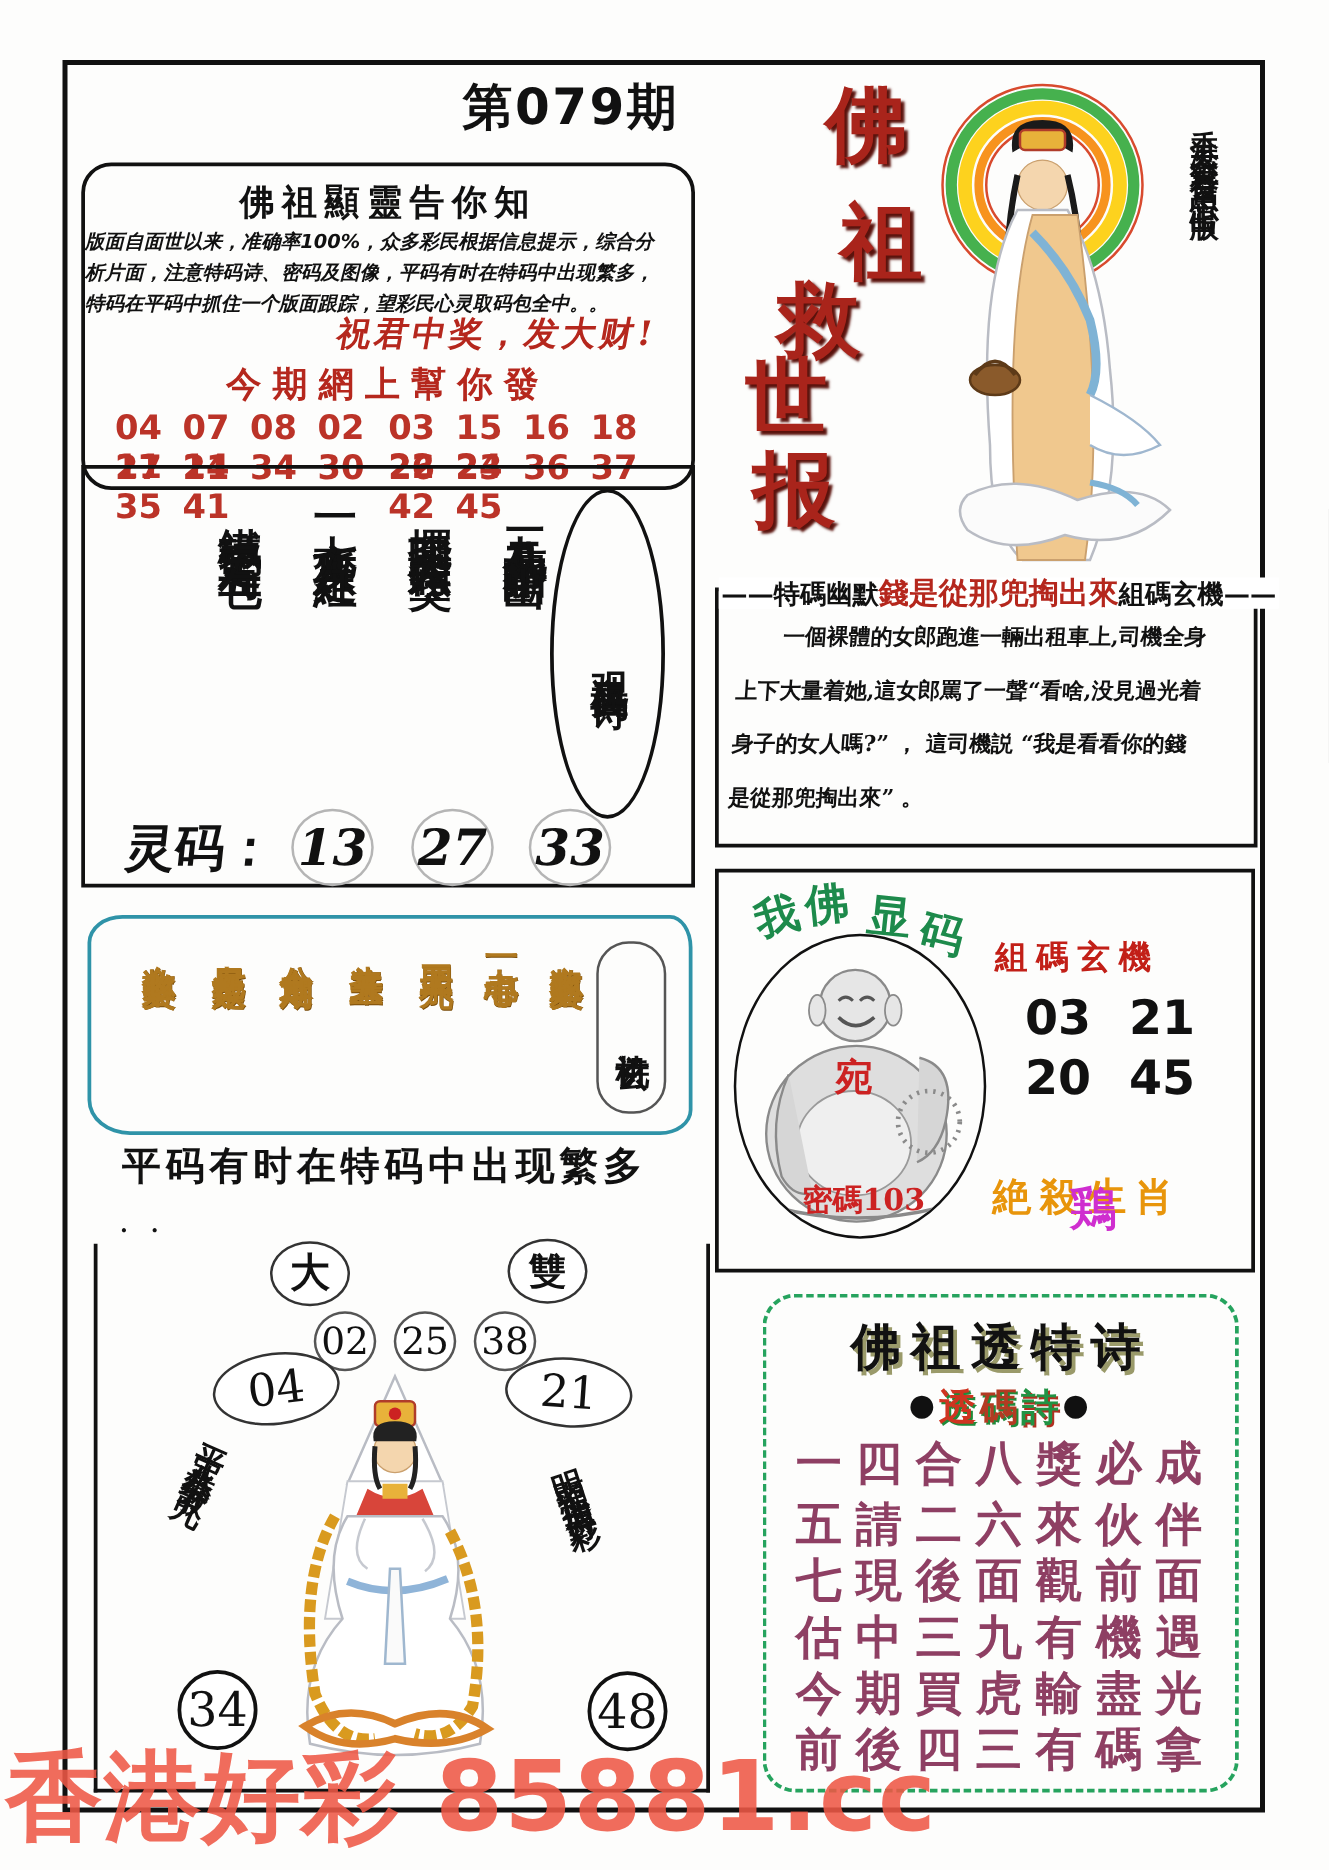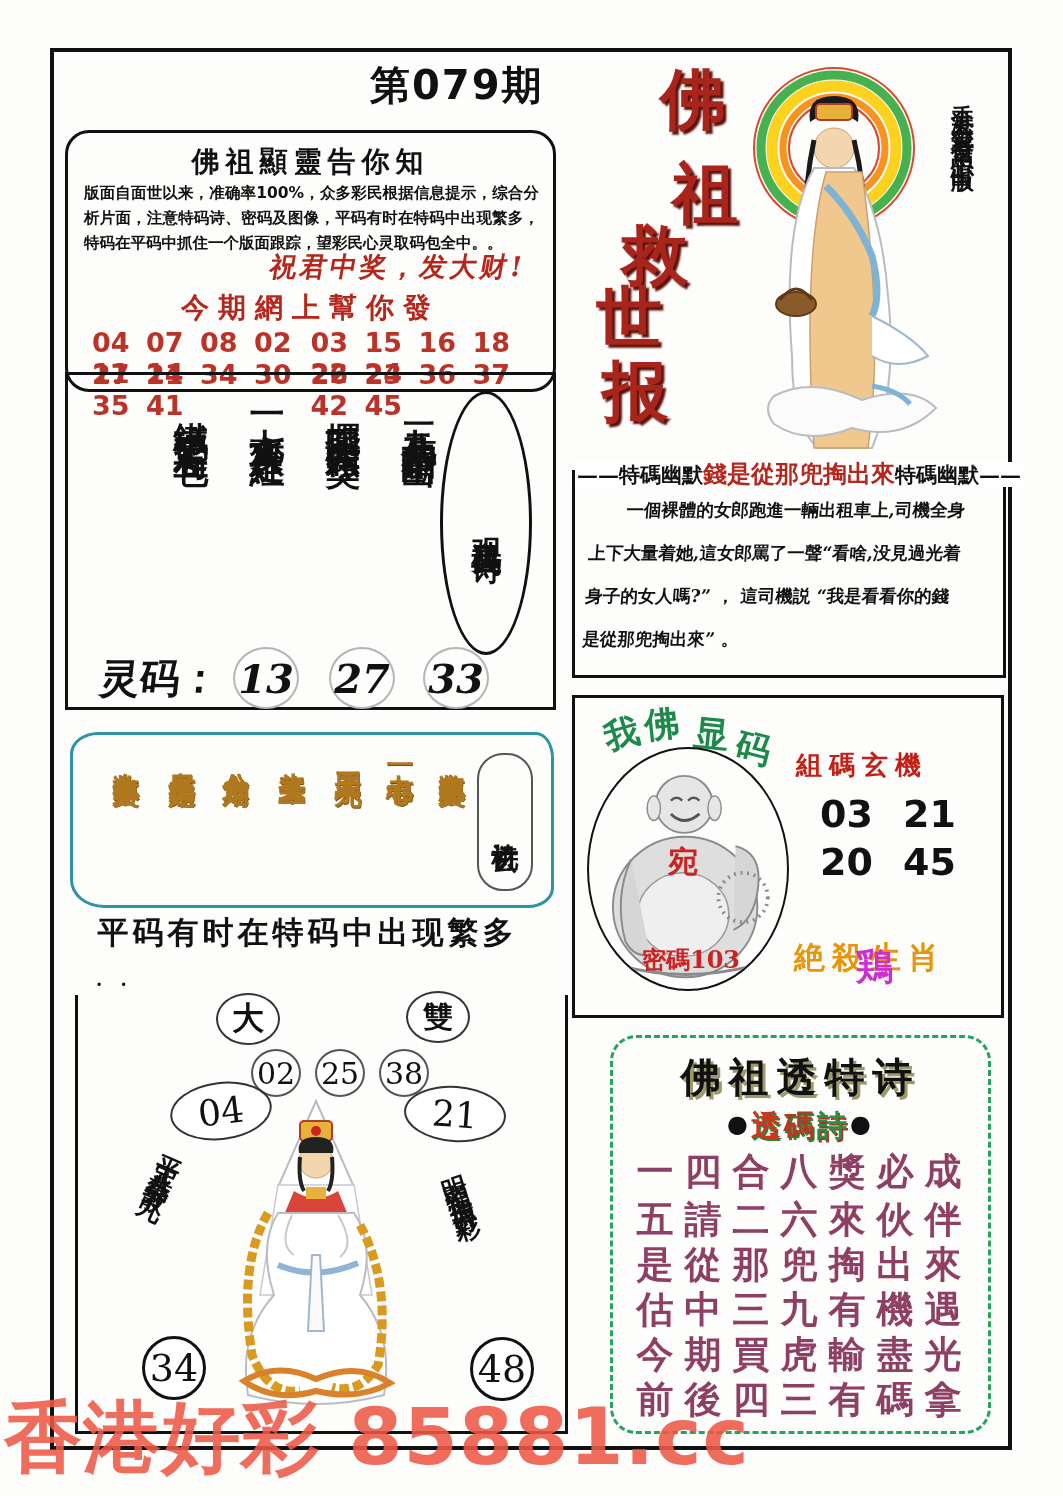--- a/index.html
+++ b/index.html
@@ -10,22 +10,22 @@
   }
   .abs{position:absolute;}
   
   .frame{left:50px;top:48px;width:954px;height:1394px;border:4px solid #111;}
   
   .issue{left:370px;top:58px;font-size:40px;font-weight:bold;
     font-family:"DejaVu Sans","Liberation Sans",sans-serif;letter-spacing:2px;}
   
   .annc{left:65px;top:106px;width:485px;height:256px;border:3px solid #111;border-radius:24px;margin-top:24px;}
   .annc-title{left:0;right:0;top:10px;text-align:center;font-size:28px;font-weight:bold;letter-spacing:6px;}
-  .annc-body{left:16px;top:48px;width:455px;font-size:15.5px;font-weight:bold;line-height:1.6;text-align:justify;
-    font-family:"DejaVu Sans","Liberation Sans",sans-serif;}
+  .annc-body{left:0;top:48px;width:455px;font-size:15.5px;font-weight:bold;line-height:1.6;text-align:justify;
+    font-family:"DejaVu Sans","Liberation Sans",sans-serif;font-style:italic;}
   .annc-wish{right:28px;top:116px;font-size:27px;font-weight:bold;color:#b5271d;
     transform:skewX(-10deg);letter-spacing:3px;}
   .annc-sub{left:0;right:0;top:156px;text-align:center;font-size:28px;font-weight:bold;color:#b5271d;letter-spacing:9px;}
   .annc-nums{left:24px;right:24px;display:flex;justify-content:space-between;
     font-size:27px;font-weight:bold;color:#bb3328;word-spacing:7px;
     font-family:"DejaVu Sans","Liberation Sans",sans-serif;}
   .annc-r1{top:194px;} .annc-r2{top:226px;}
   
   .lingma{left:65px;top:372px;width:485px;height:332px;border:3px solid #111;}
   .vcol{position:absolute;writing-mode:vertical-rl;text-orientation:upright;
@@ -220,21 +220,21 @@
     <path d="M58 244 Q74 222 90 244" fill="none" stroke="#5d3a18" stroke-width="3"></path>
     <path d="M52 340 Q90 320 140 344 Q190 328 214 352 Q180 386 130 372 Q84 390 52 368 Q40 352 52 340 Z" fill="#fbfbfb" stroke="#b9bcc4" stroke-width="2"></path>
     <path d="M150 330 Q176 334 188 348" stroke="#7fb3d5" stroke-width="5" fill="none"></path>
   </svg>
 
   <div class="abs publisher">香港六合彩券信息中心出版</div>
 
   <div class="abs joke">
     <div class="joke-head">
       <span class="bg">
-        <span>——特碼幽默</span><span class="joke-red">錢是從那兜掏出來</span><span>特碼幽默——</span>
+        <span>——特碼幽默</span><span class="joke-red">錢是從那兜掏出來</span><span>組碼玄機——</span>
       </span>
     </div>
     <div class="joke-body">
       <div>　　一個裸體的女郎跑進一輛出租車上,司機全身</div>
       <div>上下大量着她,這女郎罵了一聲“看啥,没見過光着</div>
       <div>身子的女人嗎?” ， 這司機説 “我是看看你的錢</div>
       <div>是從那兜掏出來” 。</div>
     </div>
   </div>
 
@@ -274,21 +274,21 @@
   <div class="abs juesha">絶殺生肖</div>
   <div class="abs zodiac">鶏</div>
 
   <div class="abs toute">
     <div class="abs tt-title">佛祖透特诗</div>
     <div class="abs tt-sub">
       <span class="b">●</span><span class="c1">透</span><span class="c2">碼</span><span class="c3">詩</span><span class="b">●</span>
     </div>
     <div class="tt-row" style="top:118px;font-family:Liberation Mono, monospace;">一四合八獎必成</div>
     <div class="tt-row" style="top:163px;">五請二六來伙伴</div>
-    <div class="tt-row" style="top:208px;">是從那兜掏出來</div>
+    <div class="tt-row" style="top:208px;">七現後面觀前面</div>
     <div class="tt-row" style="top:253px;">估中三九有機遇</div>
     <div class="tt-row" style="top:298px;">今期買虎輸盡光</div>
     <div class="tt-row" style="top:343px;">前後四三有碼拿</div>
   </div>
 
   <div class="abs wm">香港好彩  85881.cc</div>
 
 </div>
 
 </body></html>

